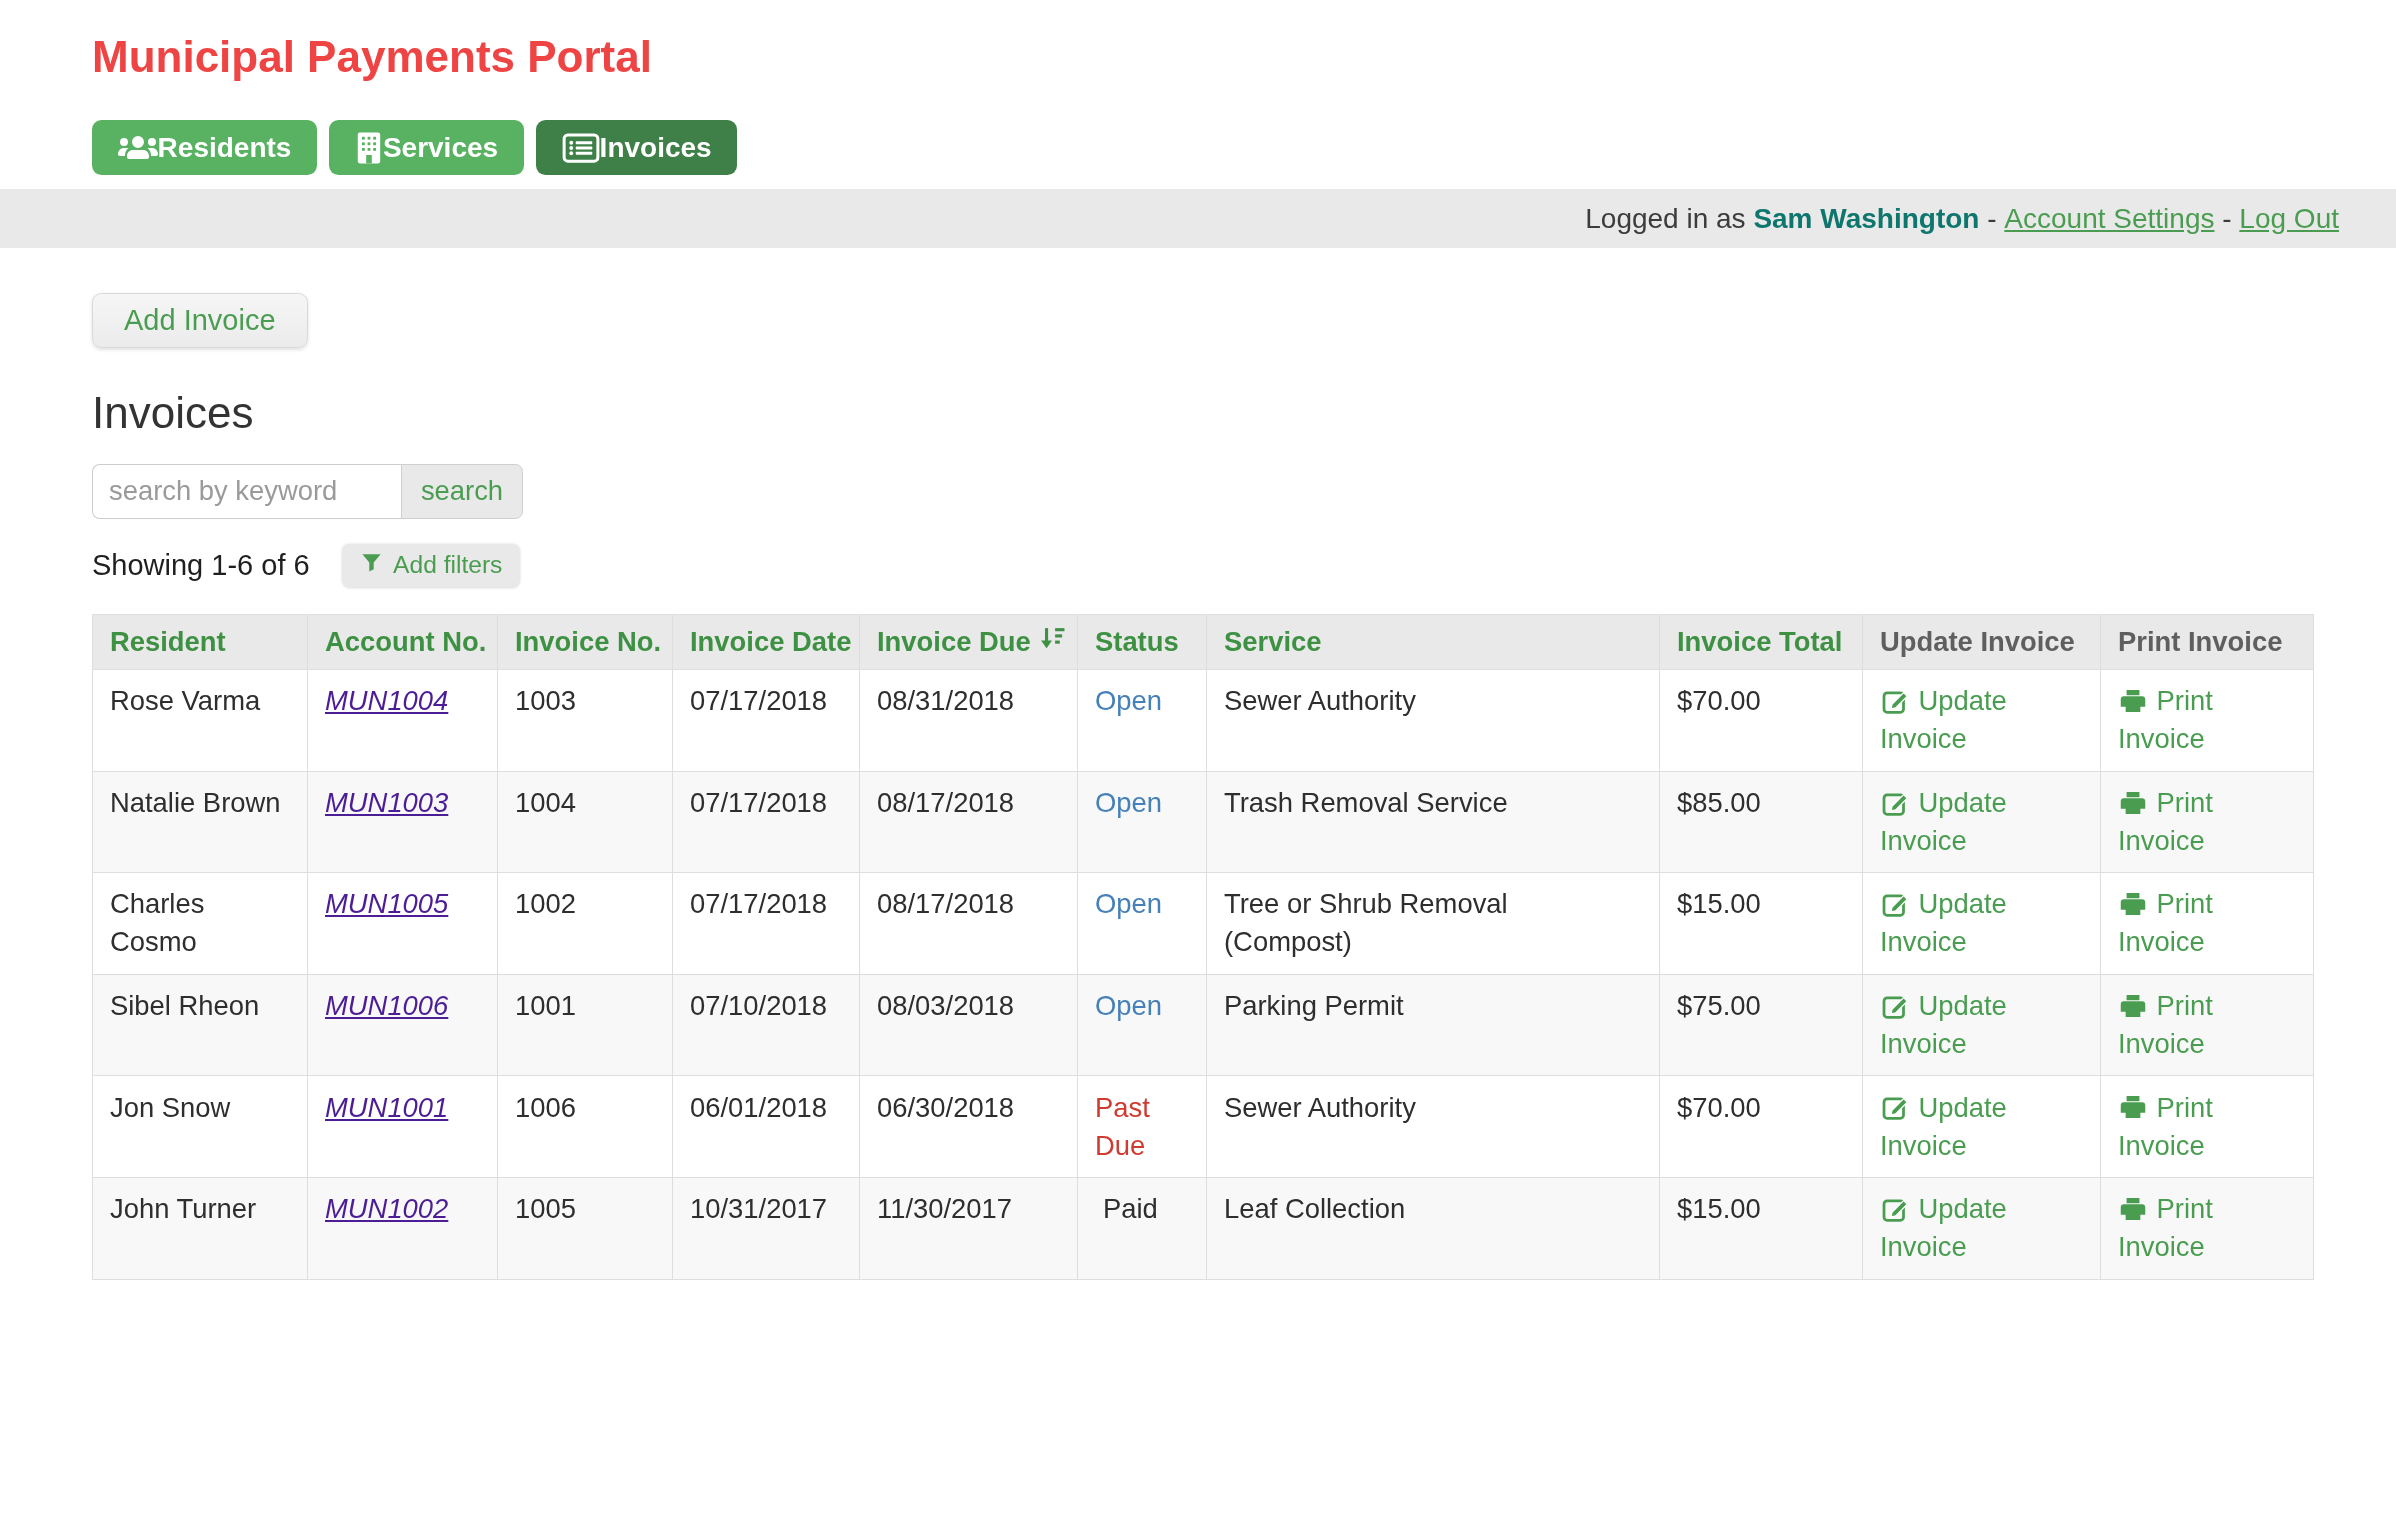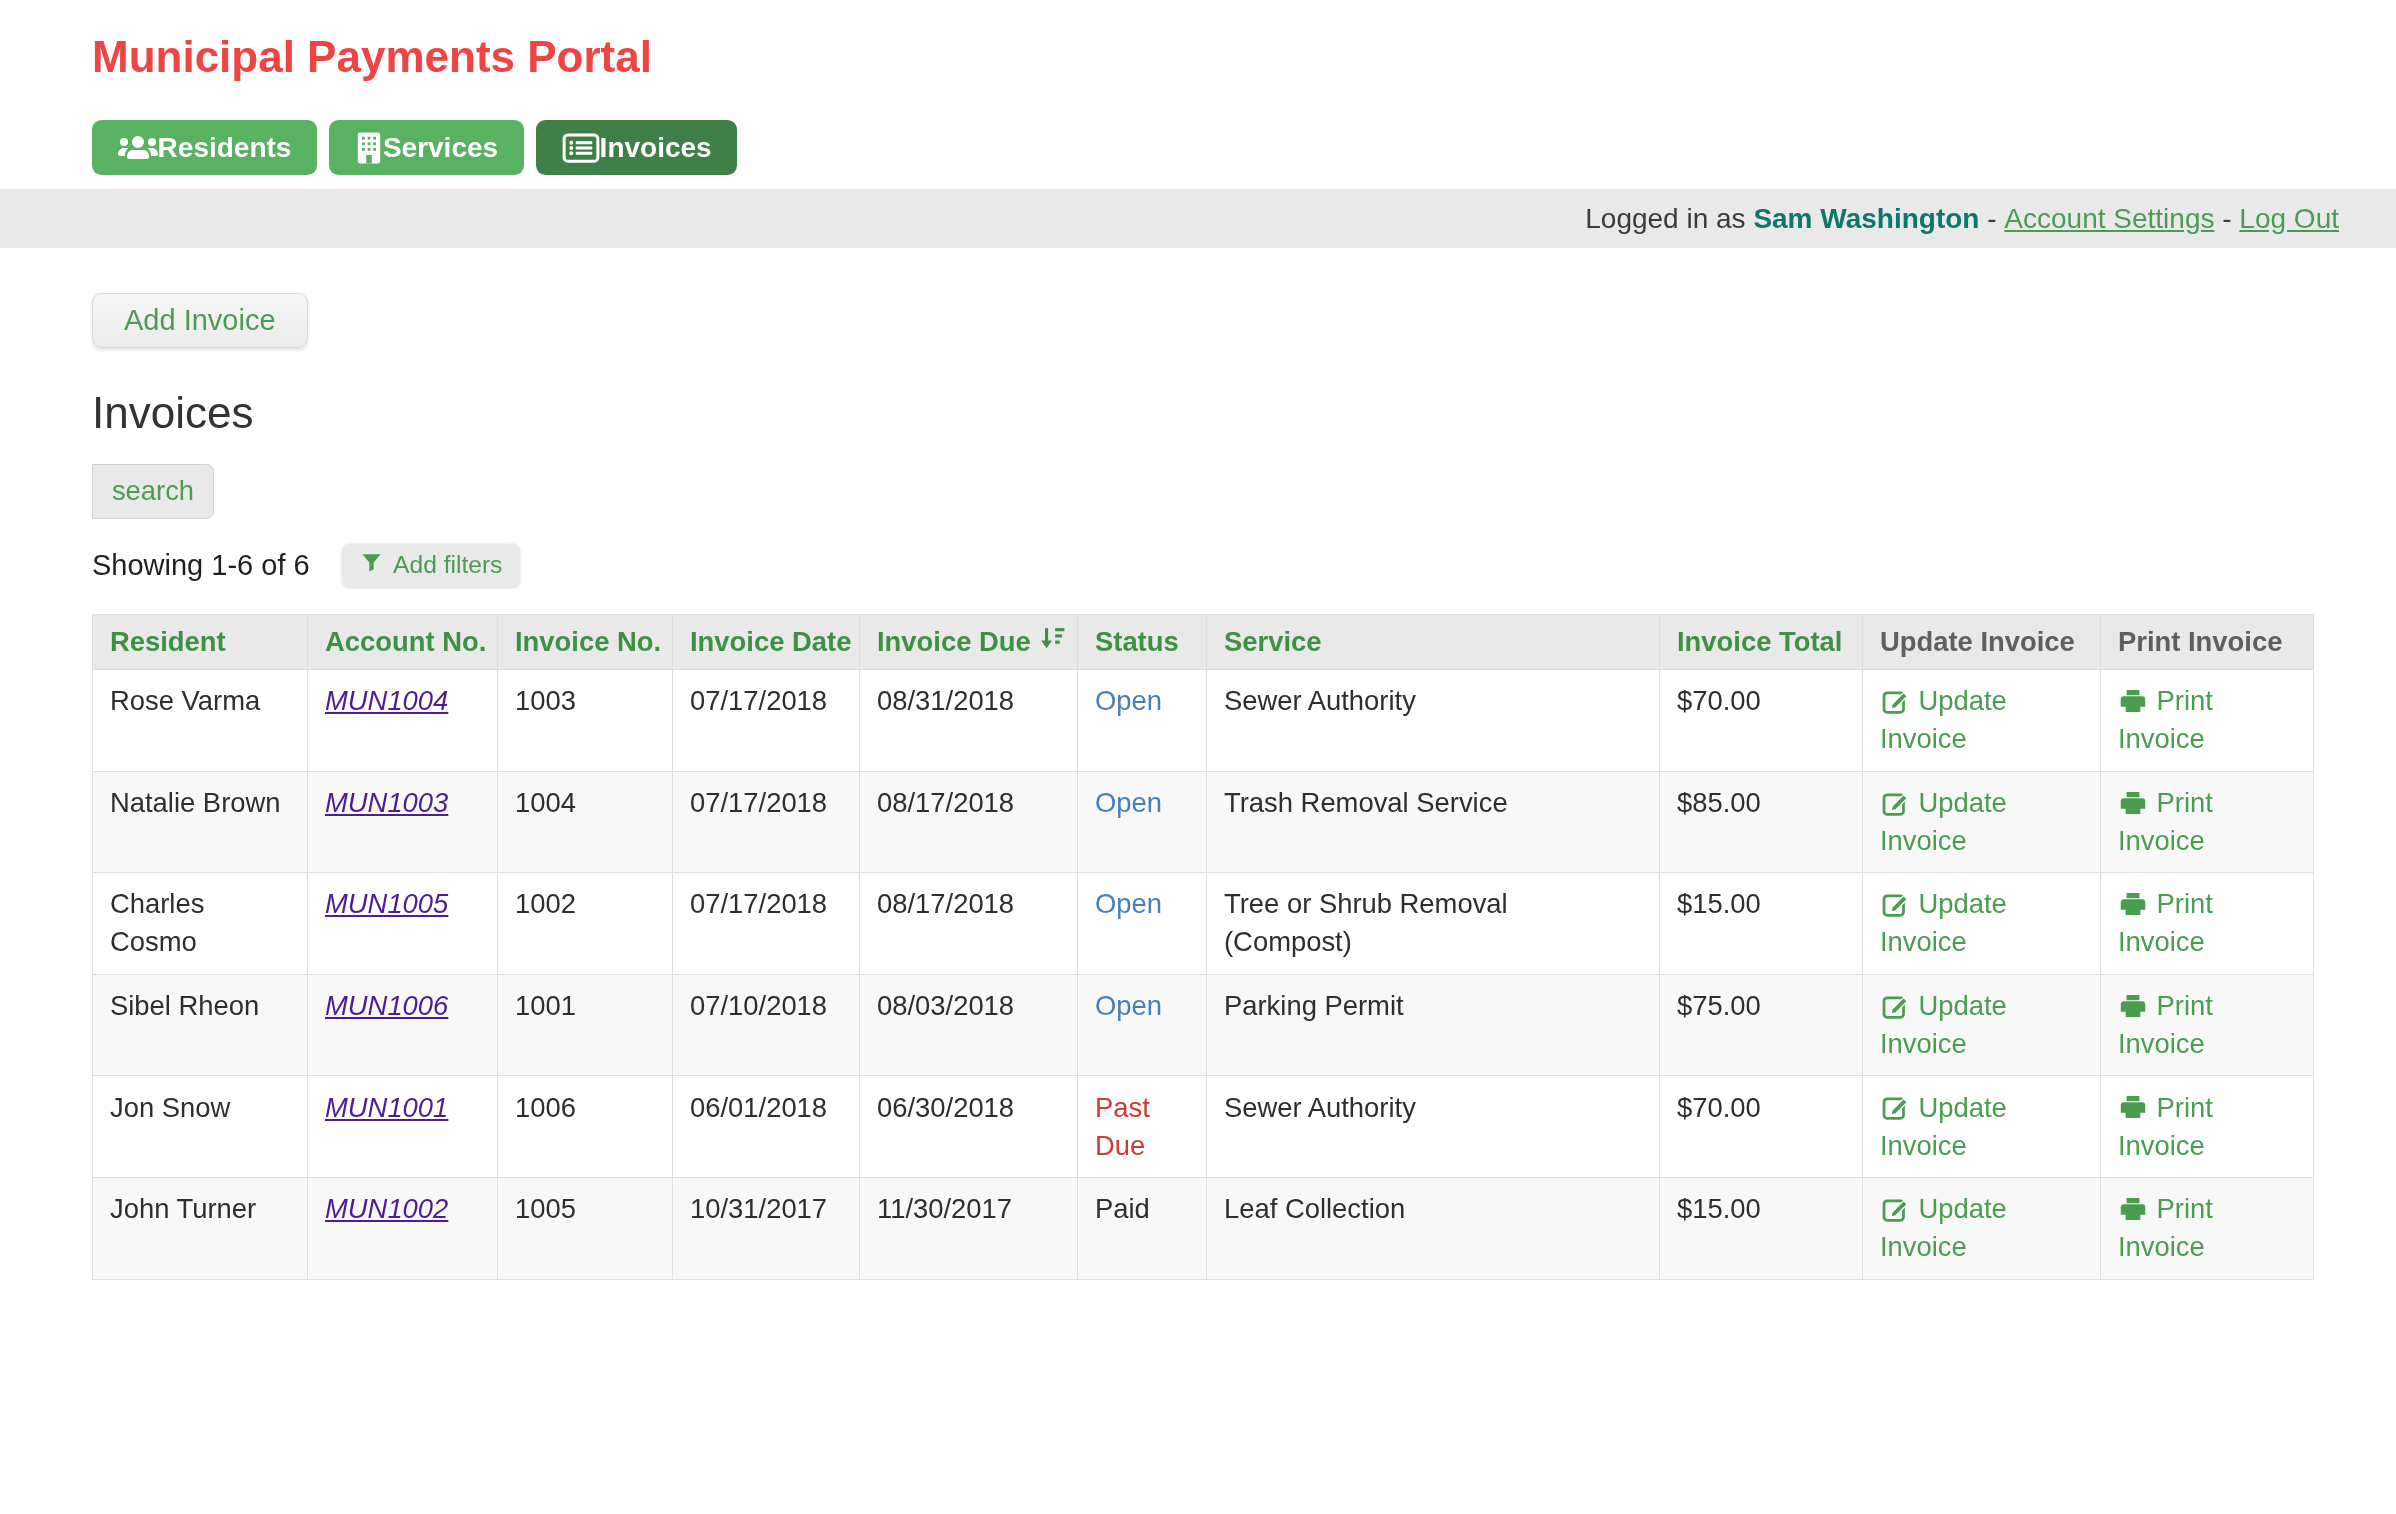--- a/index.html
+++ b/index.html
@@ -105,21 +105,21 @@
   th.plain { color: #5f5f5f; }
   th.sortable { cursor: pointer; }
   th .th-inner { display: inline-flex; align-items: center; gap: 7.6px; }
   td { padding: 12.3px 17px; line-height: 38px; color: #2e2e2e; }
   tbody tr:nth-child(even) td { background: #f8f8f8; }
   td.c-resident { padding-right: 26.5px; }
   td.c-service  { padding-right: 47px; }
   a.acct-link { color: #4c1d95; text-decoration: underline; cursor: pointer; font-style: italic; }
   .st-open { color: #4680b8; }
   .st-past { color: #cf3b31; }
-  .st-paid { color: #2e2e2e; }
+  .st-paid { color: #2e2e2e; margin-left: 8px; }
   td.action a { color: #4a9d50; text-decoration: none; cursor: pointer; }
   td.action svg { vertical-align: -4.7px; margin-right: 8.5px; }
 </style>
 </head>
 <body>
 
 <div>
 
   <header class="top pad">
     <h1 class="title">Municipal Payments Portal</h1>
@@ -172,20 +172,21 @@
   </header>
 
   <div class="user-bar"><span>Logged in as </span><b>Sam Washington</b><span> - </span><a>Account Settings</a><span> - </span><a>Log Out</a></div>
 
   <button class="add-invoice">Add Invoice</button>
 
   <main class="pad">
     <h2 class="section">Invoices</h2>
 
     <div class="search-row">
+      <input class="search-input" type="text" placeholder="search by keyword" style="">
       <button class="search-btn">search</button>
     </div>
 
     <div class="results-row">
       <span class="summary">Showing 1-6 of 6</span>
       <button class="filters-btn">
         <span>
           <svg width="23" height="23" viewBox="0 0 24 24">
               <path fill="#4a9d50" d="M2.5 3.5h19l-7.2 8.6v7l-4.6 2.4v-9.4L2.5 3.5z"></path>
             </svg>

